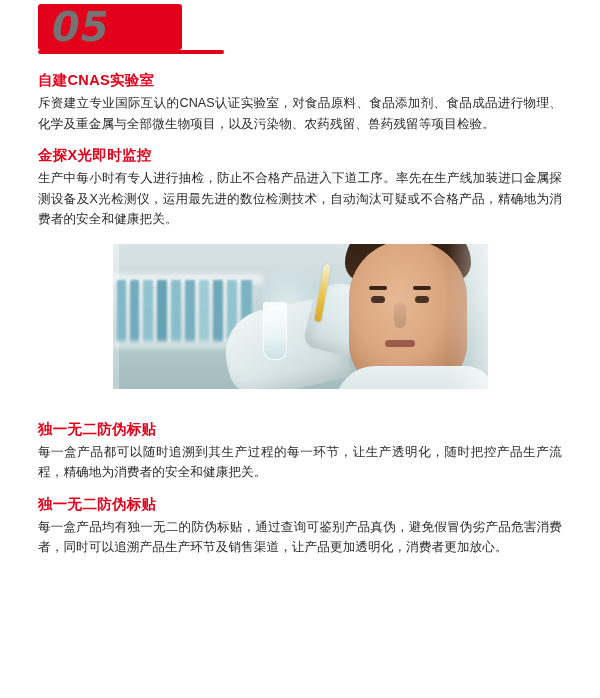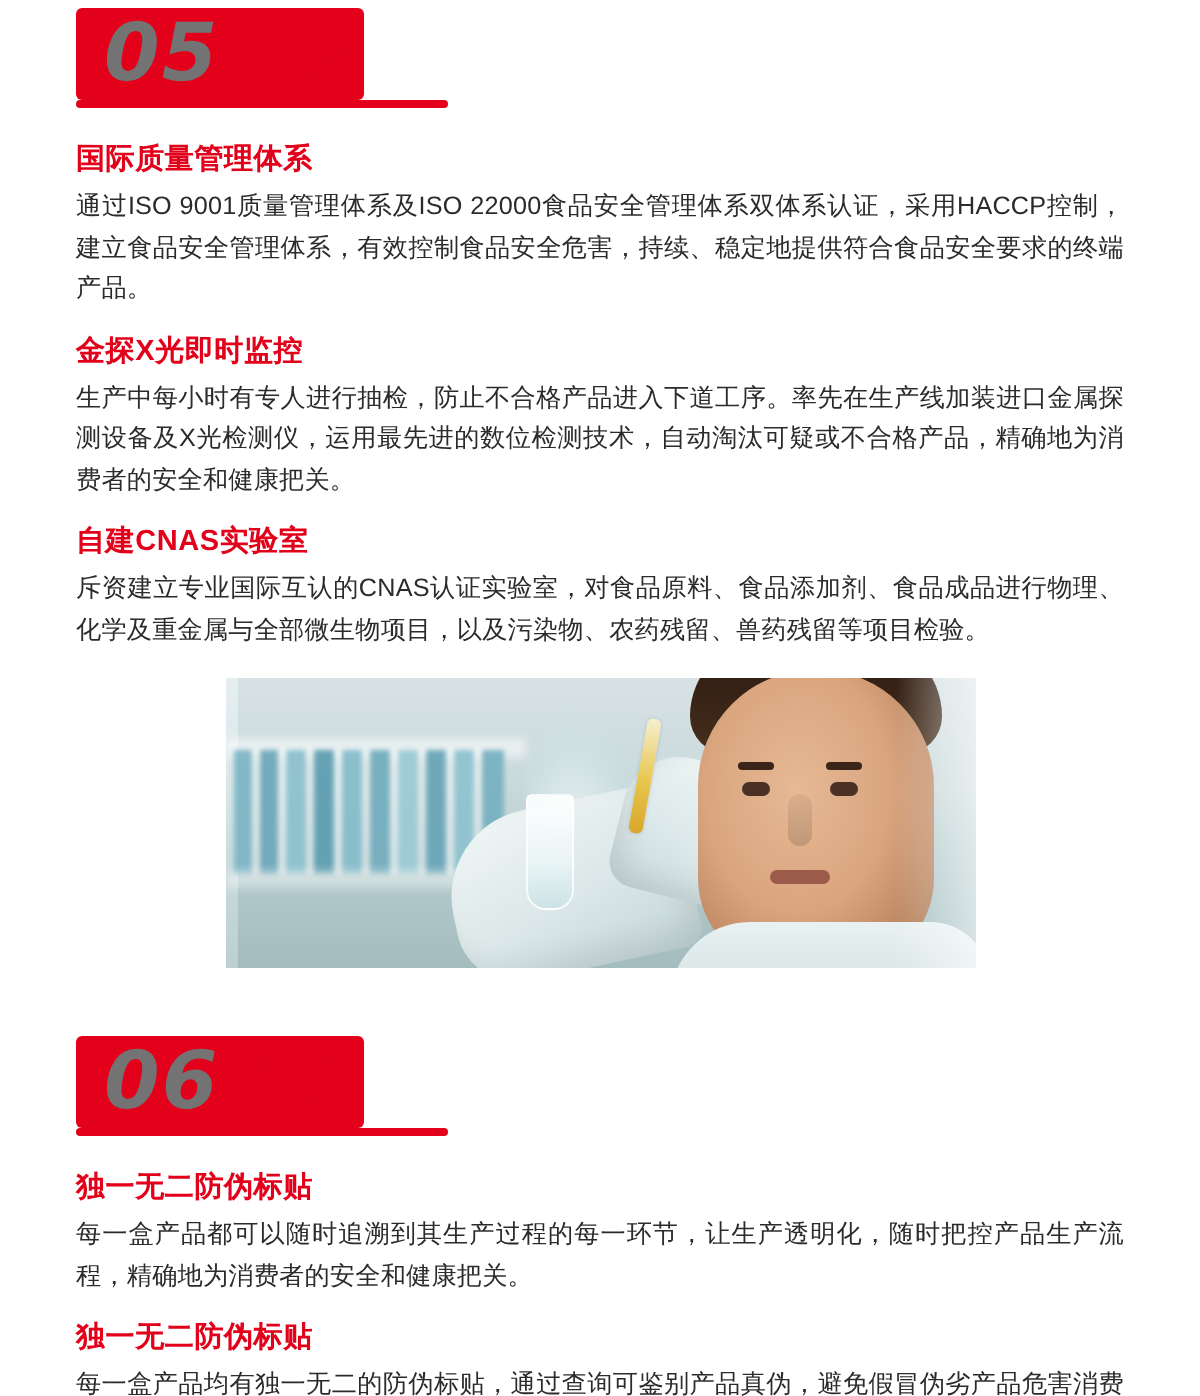--- a/index.html
+++ b/index.html
@@ -257,33 +257,29 @@
 
 <div class="page">
 
   <div class="banner">
     <div class="plate"></div>
     <div class="num">05</div>
     <div class="word">质检</div>
     <div class="underline"></div>
   </div>
 
+
   <div class="block">
-    <h3>国际质量管理体系</h3>
-    <p>通过ISO 9001质量管理体系及ISO 22000食品安全管理体系双体系认证，采用HACCP控制，建立食品安全管理体系，有效控制食品安全危害，持续、稳定地提供符合食品安全要求的终端产品。</p>
+    <h3>自建CNAS实验室</h3>
+    <p>斥资建立专业国际互认的CNAS认证实验室，对食品原料、食品添加剂、食品成品进行物理、化学及重金属与全部微生物项目，以及污染物、农药残留、兽药残留等项目检验。</p>
   </div>
 
   <div class="block">
     <h3>金探X光即时监控</h3>
     <p>生产中每小时有专人进行抽检，防止不合格产品进入下道工序。率先在生产线加装进口金属探测设备及X光检测仪，运用最先进的数位检测技术，自动淘汰可疑或不合格产品，精确地为消费者的安全和健康把关。</p>
-  </div>
-
-  <div class="block">
-    <h3>自建CNAS实验室</h3>
-    <p>斥资建立专业国际互认的CNAS认证实验室，对食品原料、食品添加剂、食品成品进行物理、化学及重金属与全部微生物项目，以及污染物、农药残留、兽药残留等项目检验。</p>
   </div>
 
   <div class="photo-wrap">
     <div class="photo">
       <div class="bg"></div>
       <div class="shelfA"></div>
       <div class="bottles"></div>
       <div class="shelfB"></div>
       <div class="glassware"></div>
       <div class="hand-l"></div>
@@ -298,26 +294,20 @@
       <div class="eye-r"></div>
       <div class="nose"></div>
       <div class="mouth"></div>
       <div class="shoulder"></div>
       <div class="rightglow"></div>
     </div>
   </div>
 
   <div class="gap"></div>
 
-  <div class="banner">
-    <div class="plate"></div>
-    <div class="num">06</div>
-    <div class="word">售后</div>
-    <div class="underline"></div>
-  </div>
 
   <div class="block">
     <h3>独一无二防伪标贴</h3>
     <p>每一盒产品都可以随时追溯到其生产过程的每一环节，让生产透明化，随时把控产品生产流程，精确地为消费者的安全和健康把关。</p>
   </div>
 
   <div class="block">
     <h3>独一无二防伪标贴</h3>
     <p>每一盒产品均有独一无二的防伪标贴，通过查询可鉴别产品真伪，避免假冒伪劣产品危害消费者，同时可以追溯产品生产环节及销售渠道，让产品更加透明化，消费者更加放心。</p>
   </div>

